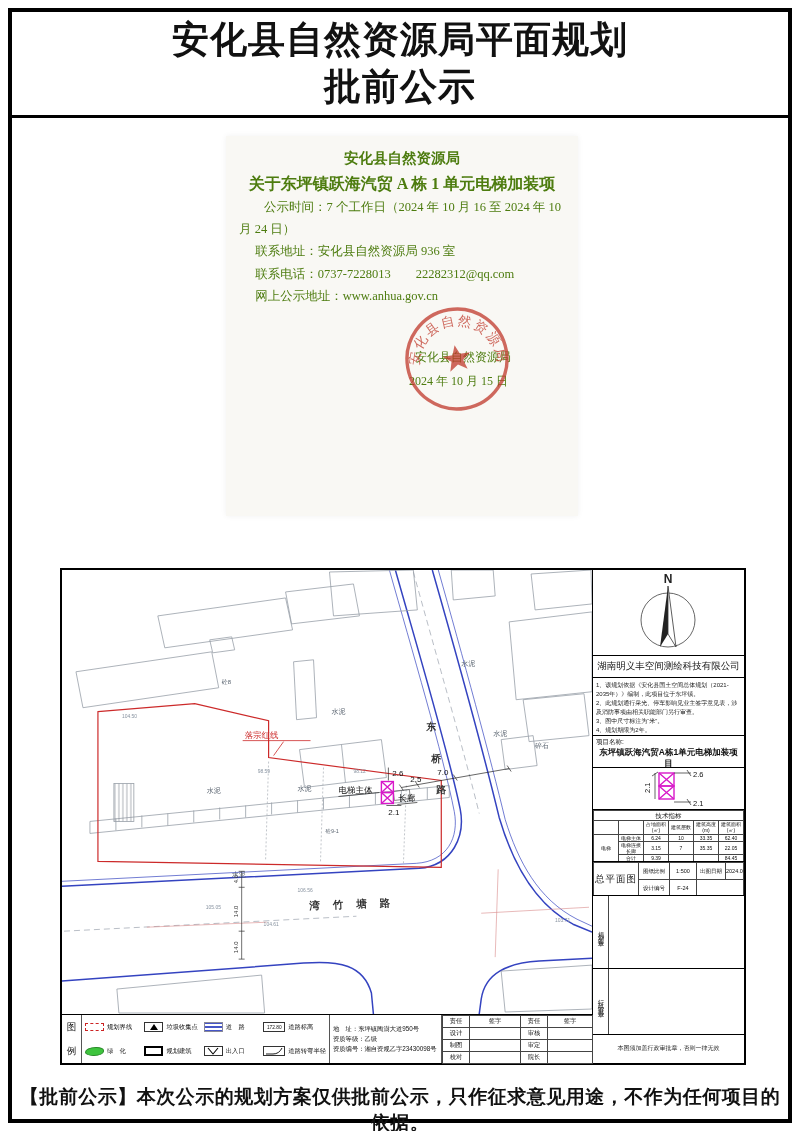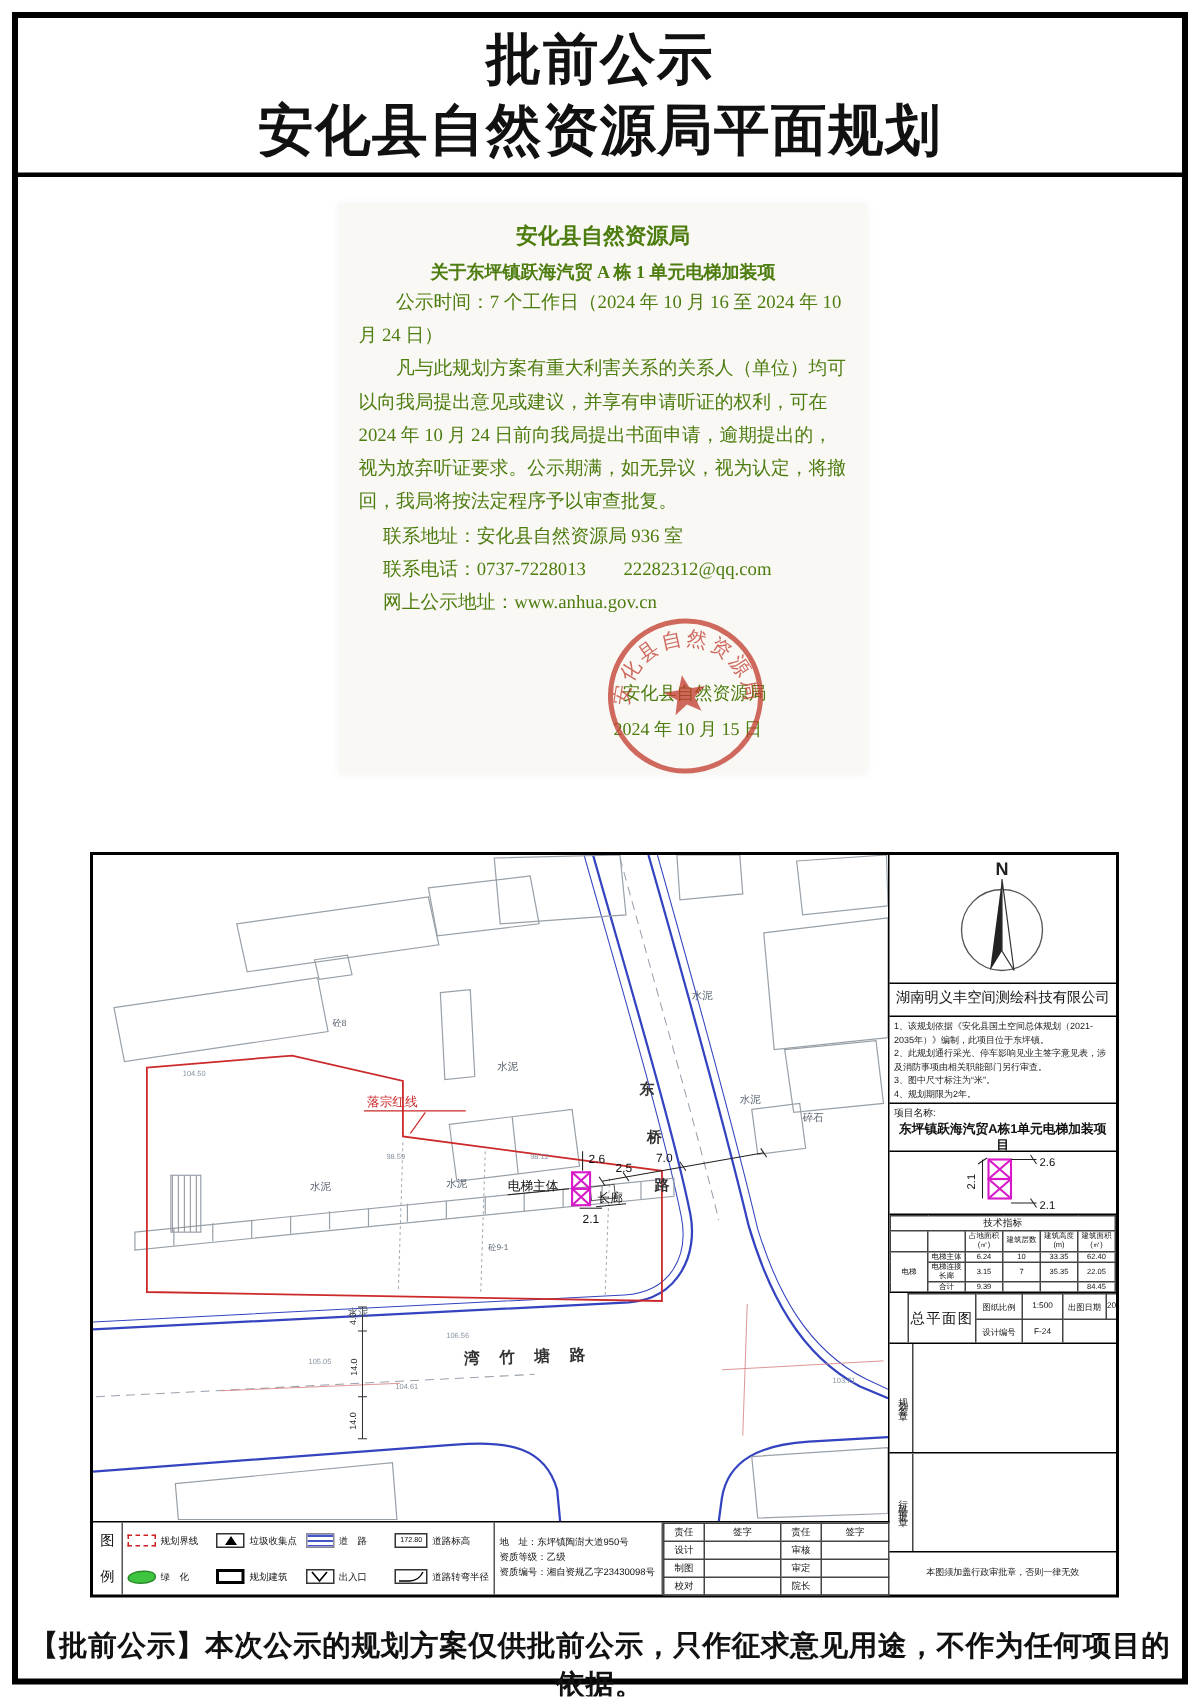--- a/index.html
+++ b/index.html
@@ -12,21 +12,21 @@
   
   .title-box{position:absolute;left:12px;top:12px;width:776px;height:106px;
     border-bottom:3px solid #000;box-sizing:border-box;text-align:center;
     font-weight:bold;font-size:37px;line-height:1.28;padding-top:4px;letter-spacing:1px;}
   
   .letter{position:absolute;left:226px;top:136px;width:352px;height:380px;
     background:#f9f8f4;box-shadow:0 0 6px rgba(0,0,0,.06);
     font-family:"Liberation Serif",serif;font-size:12.5px;line-height:1.78;
     color:#4d7c0f;padding:8px 13px;box-sizing:border-box;}
   .letter .org{text-align:center;font-size:14.5px;font-weight:bold;margin-top:2px;}
-  .letter .subject{text-align:center;font-size:12px;font-weight:bold;line-height:1.5;}
+  .letter .subject{text-align:center;font-size:16px;font-weight:bold;line-height:1.5;}
   .letter .body-start{margin-top:12px;}
   .letter p{margin:0;text-indent:2em;}
   .letter .contact{text-indent:1.3em;}
   .sign-area{position:relative;height:100px;}
   .signer{position:absolute;left:176px;top:40px;font-size:12px;}
   .sign-date{position:absolute;left:170px;top:64px;font-size:12px;}
   .seal{position:absolute;left:160px;top:-6px;}
   
   .plan{position:absolute;left:60px;top:568px;width:686px;height:497px;
     border:2px solid #000;box-sizing:border-box;background:#fff;}
@@ -41,21 +41,21 @@
     text-align:center;line-height:21px;}
   .rp-notes{font-size:6px;line-height:1.5;padding:3px 3px;color:#222;text-align:left;}
   .rp-notes div{margin:0;}
   .rp-project{padding:2px 3px;}
   .rp-project .lbl{font-size:6.5px;text-align:left;}
   .rp-project .nm{font-size:8.5px;text-align:center;line-height:1.35;font-weight:bold;}
   table.tech{border-collapse:collapse;width:100%;table-layout:fixed;}
   table.tech td,table.tech th{border:0.5px solid #444;font-weight:normal;
     font-size:5px;text-align:center;padding:0;line-height:1.25;overflow:hidden;}
   table.tech .tt{font-size:6.5px;line-height:9px;}
-  table.titleblock{border-collapse:collapse;width:100%;table-layout:fixed;margin-left:12px;}
+  table.titleblock{border-collapse:collapse;width:100%;table-layout:fixed;}
   table.titleblock td{border:0.5px solid #444;font-size:5.5px;text-align:center;
     padding:0;height:16px;overflow:hidden;}
   table.titleblock .big{font-size:9.5px;letter-spacing:1px;}
   .stamp-box{position:relative;}
   .stamp-label{position:absolute;left:0;top:0;bottom:0;width:15px;border-right:1px solid #444;
     writing-mode:vertical-rl;text-orientation:upright;display:flex;align-items:center;
     justify-content:center;font-size:6.5px;letter-spacing:3px;color:#222;}
   .rp-note{font-size:6px;text-align:center;padding-top:9px;color:#222;}
   
   .col-figli{width:20px;flex:none;border-right:1px solid #555;display:flex;flex-direction:column;
@@ -86,29 +86,28 @@
   .footer{position:absolute;left:18px;right:18px;top:1084px;text-align:center;
     font-size:19px;font-weight:bold;letter-spacing:.5px;}
   svg text{font-family:"Liberation Sans",sans-serif;}
 </style>
 </head>
 <body>
 
 <div class="frame"></div>
 
 <div class="title-box">
+  <div>安化县自然资源局平面规划</div>
   <div>批前公示</div>
-  <div>安化县自然资源局平面规划</div>
 </div>
 
 <div class="letter">
   <div class="org">安化县自然资源局</div>
   <div class="subject">关于东坪镇跃海汽贸 A 栋 1 单元电梯加装项</div>
   <p>公示时间：7 个工作日（2024 年 10 月 16 至 2024 年 10 月 24 日）</p>
-  <p>凡与此规划方案有重大利害关系的关系人（单位）均可以向我局提出意见或建议，并享有申请听证的权利，可在 2024 年 10 月 24 日前向我局提出书面申请，逾期提出的，视为放弃听证要求。公示期满，如无异议，视为认定，将撤回，我局将按法定程序予以审查批复。</p>
   <p class="contact">联系地址：安化县自然资源局 936 室</p>
   <p class="contact">联系电话：0737-7228013　　22282312@qq.com</p>
   <p class="contact">网上公示地址：www.anhua.gov.cn</p>
   <div class="sign-area">
     <div class="signer">安化县自然资源局</div>
     <div class="sign-date">2024 年 10 月 15 日</div>
     <svg class="seal" width="116" height="116" viewBox="0 0 116 116">
       <g transform="rotate(-10 58 58)" opacity="0.75">
         <circle cx="58" cy="58" r="50" fill="none" stroke="#c0392b" stroke-width="3.4"></circle>
         <polygon points="58,44 61.8,53.4 71.9,53.6 63.9,59.8 66.8,69.5 58,63.7 49.2,69.5 52.1,59.8 44.1,53.6 54.2,53.4" fill="#c0392b"></polygon>

